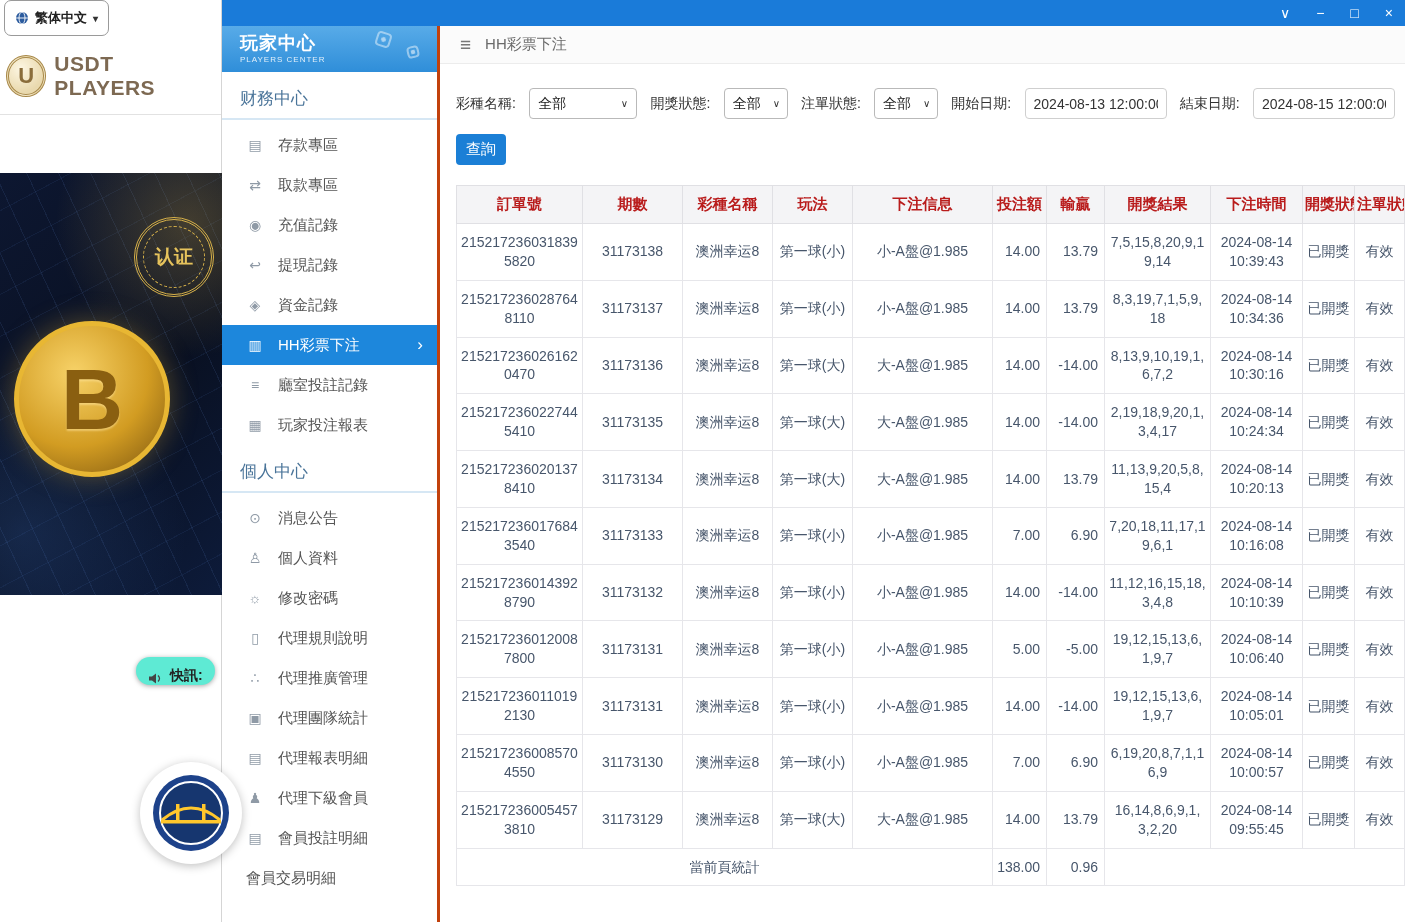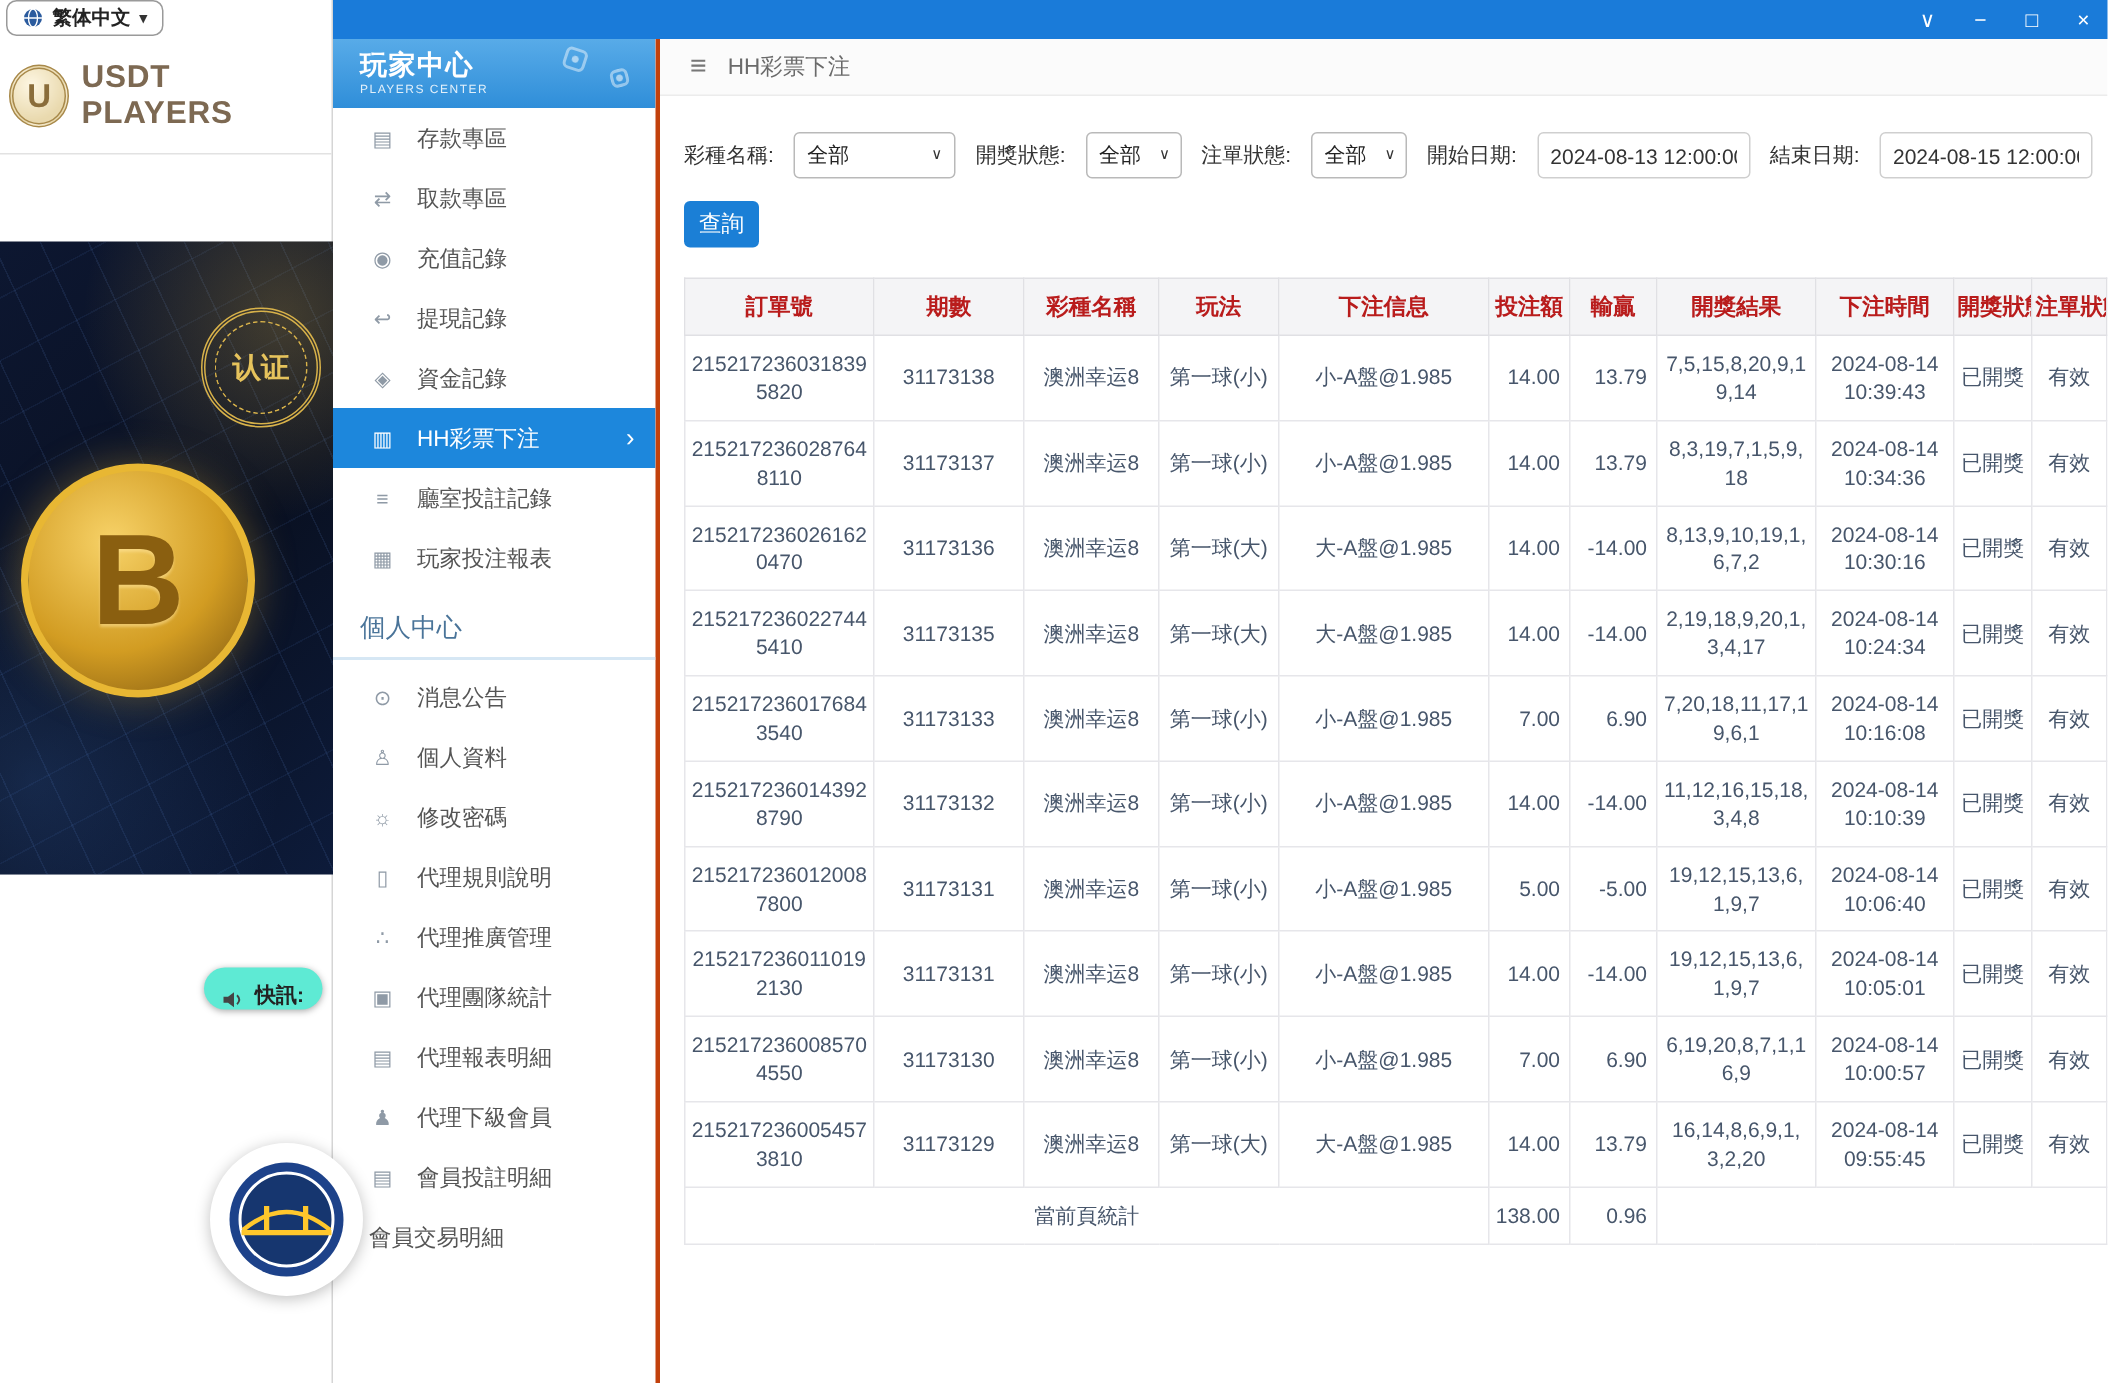--- a/index.html
+++ b/index.html
@@ -1,20 +1,20 @@
 <!DOCTYPE html>
 <html><head>
 <meta charset="utf-8">
 <style>
   * { box-sizing: border-box; margin: 0; padding: 0; }
   html,body { width:1405px; height:922px; overflow:hidden; font-family:"Liberation Sans","DejaVu Sans",sans-serif; background:#fff; }
 
   
   .left-panel { position:absolute; left:0; top:0; width:222px; height:100%; background:#fff; border-right:1px solid #d5d5d5; z-index:3; }
-  .lang-btn { display:inline-flex; align-items:center; gap:6px; margin:0 0 0 4px; height:24px; padding:0 10px; border:1px solid #9a9a9a; border-radius:7px; background:#fff; font-size:13px; font-weight:bold; color:#222; cursor:pointer; }
+  .lang-btn { display:inline-flex; align-items:center; gap:6px; margin:0 0 0 4px; height:36px; padding:0 10px; border:1px solid #9a9a9a; border-radius:7px; background:#fff; font-size:13px; font-weight:bold; color:#222; cursor:pointer; }
   .lang-caret { font-size:10px; color:#333; }
   .brand { display:flex; align-items:center; gap:8px; padding:16px 8px 14px 6px; border-bottom:1px solid #e2e2e2; }
   .brand-medal { width:42px; height:42px; border-radius:50%; border:3px double #a8894a; display:flex; align-items:center; justify-content:center; color:#8a6d3b; font-size:22px; font-weight:bold; background:radial-gradient(circle at 35% 30%, #fdf6e2, #e9d9ae 70%); }
   .brand-name { font-size:21px; font-weight:bold; color:#7d6952; letter-spacing:.5px; }
   .hero { position:relative; margin-top:58px; width:222px; height:422px;
     background:
       radial-gradient(circle at 85% 12%, rgba(210,170,70,.28), transparent 32%),
       radial-gradient(circle at 10% 85%, rgba(60,110,190,.25), transparent 40%),
       repeating-linear-gradient(65deg, transparent 0 28px, rgba(90,130,200,.13) 28px 29px),
       repeating-linear-gradient(-28deg, transparent 0 36px, rgba(70,110,180,.11) 36px 37px),
@@ -132,20 +132,21 @@
   <div class="body-row">
 
     <div class="sidebar">
       <div class="sb-header">
         <div class="sb-title">玩家中心</div>
         <div class="sb-sub">PLAYERS CENTER</div>
         <span class="die d1"></span>
         <span class="die d2"></span>
       </div>
 
+      <div class="section-title">财務中心</div>
       <div class="menu-item">
         <span class="mi-icon">▤</span>
         <span>存款專區</span>
       </div>
       <div class="menu-item">
         <span class="mi-icon">⇄</span>
         <span>取款專區</span>
       </div>
       <div class="menu-item">
         <span class="mi-icon">◉</span>
@@ -323,20 +324,33 @@
             <td>第一球(大)</td>
             <td>大-A盤@1.985</td>
             <td class="num-cell">14.00</td>
             <td class="num-cell">-14.00</td>
             <td class="result-cell">2,19,18,9,20,1,3,4,17</td>
             <td>2024-08-14 10:24:34</td>
             <td>已開獎</td>
             <td>有效</td>
           </tr>
           <tr>
+            <td class="order-cell">2152172360201378410</td>
+            <td>31173134</td>
+            <td>澳洲幸运8</td>
+            <td>第一球(大)</td>
+            <td>大-A盤@1.985</td>
+            <td class="num-cell">14.00</td>
+            <td class="num-cell">13.79</td>
+            <td class="result-cell">11,13,9,20,5,8,15,4</td>
+            <td>2024-08-14 10:20:13</td>
+            <td>已開獎</td>
+            <td>有效</td>
+          </tr>
+          <tr>
             <td class="order-cell">2152172360176843540</td>
             <td>31173133</td>
             <td>澳洲幸运8</td>
             <td>第一球(小)</td>
             <td>小-A盤@1.985</td>
             <td class="num-cell">7.00</td>
             <td class="num-cell">6.90</td>
             <td class="result-cell">7,20,18,11,17,19,6,1</td>
             <td>2024-08-14 10:16:08</td>
             <td>已開獎</td>

